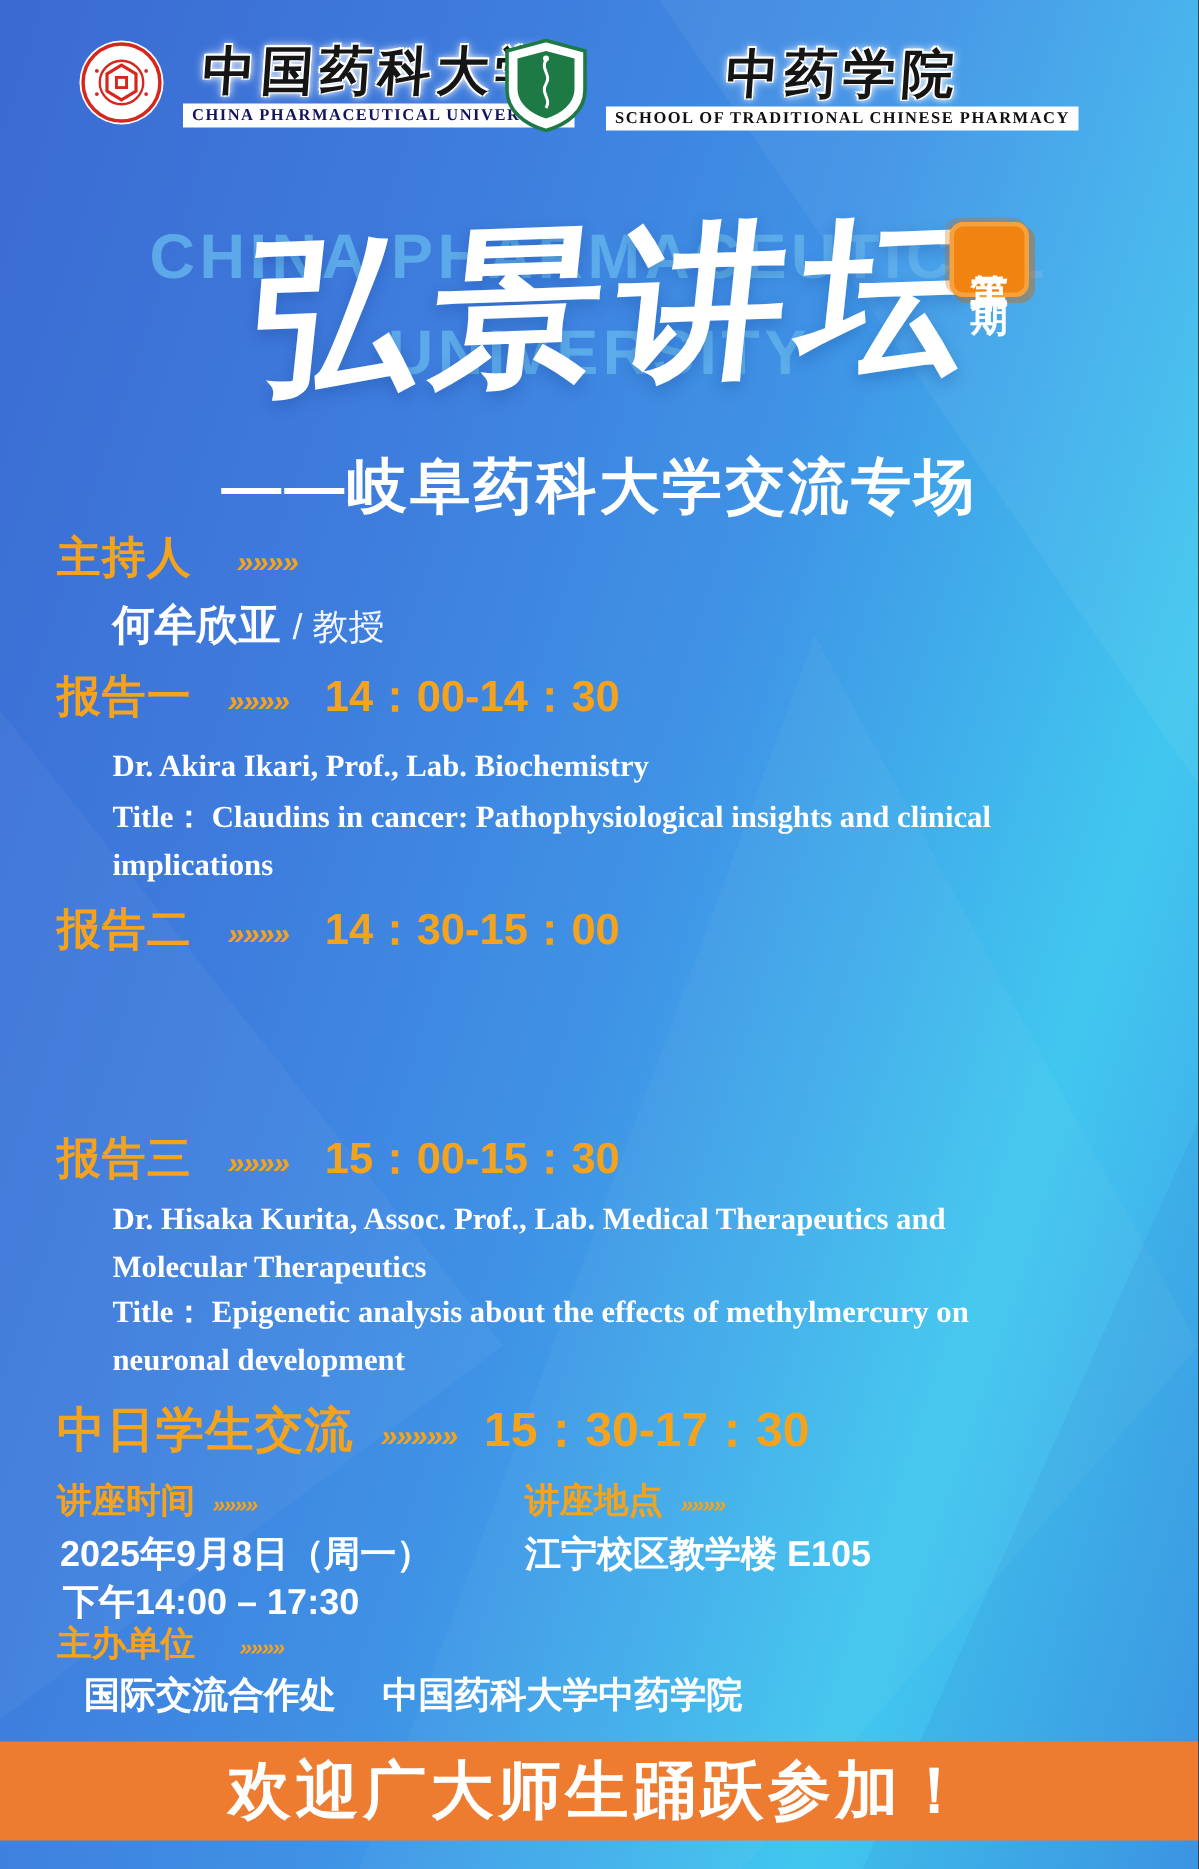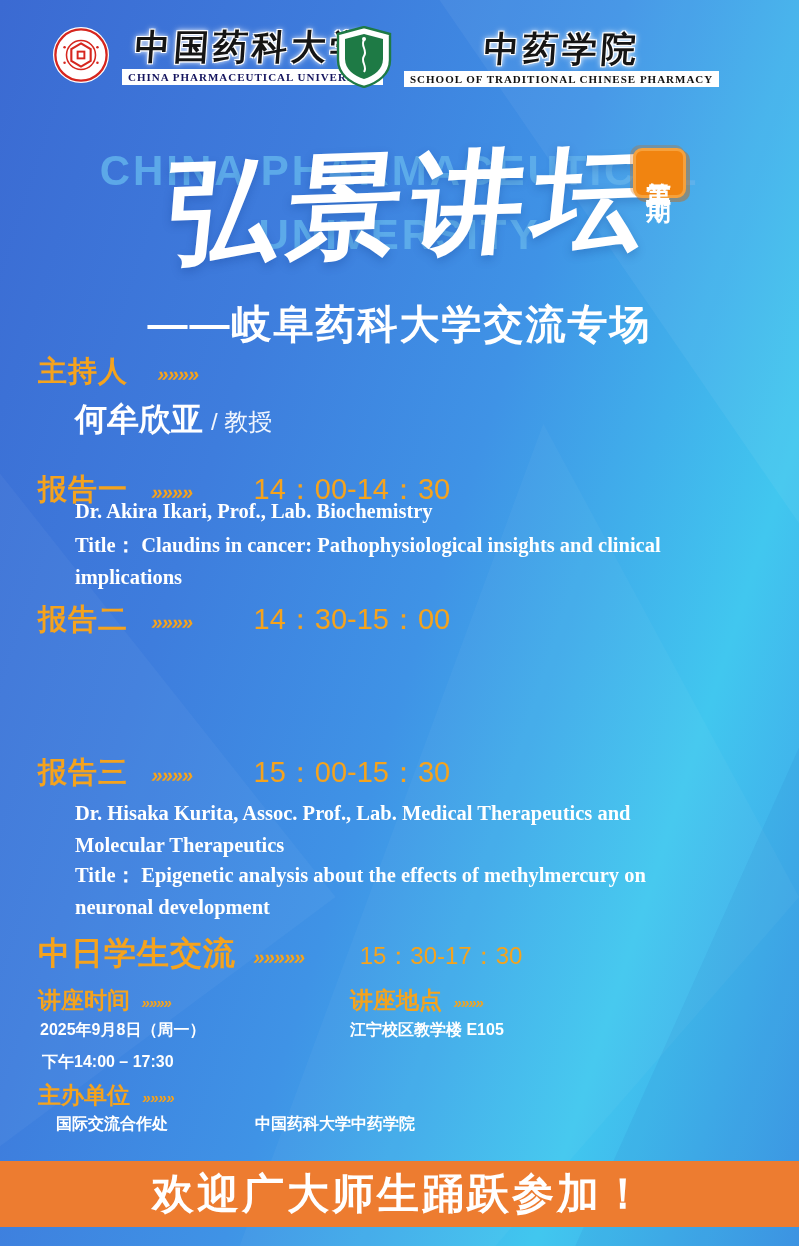--- a/index.html
+++ b/index.html
@@ -59,33 +59,33 @@
     color:#ffffff;font-weight:bold;font-size:40px;letter-spacing:2px;
   }
 
   
   .row{position:absolute;display:flex;align-items:baseline;}
   .s-label{color:#f5a31d;font-weight:bold;font-size:29px;letter-spacing:1px;white-space:nowrap;}
   .chev{
     color:#f5a31d;font-weight:bold;font-size:20px;letter-spacing:-1px;
     display:inline-block;transform:skewX(-12deg);white-space:nowrap;
   }
-  .s-time{color:#f5a31d;font-weight:normal;font-size:29px;white-space:nowrap;margin-left:37px;}
-  .host-name{color:#ffffff;font-weight:bold;font-size:32px;}
+  .s-time{color:#f5a31d;font-weight:bold;font-size:29px;white-space:nowrap;}
+  .host-name{color:#ffffff;font-weight:bold;font-size:28px;}
   .host-suffix{color:#f2f6fd;font-weight:normal;font-size:24px;}
   .serif-line{
     position:absolute;left:75px;width:612px;
     color:#ffffff;font-family:"Liberation Serif", serif;font-weight:bold;
     font-size:20.5px;line-height:1.55;
   }
   .x-label{font-size:32px;}
-  .x-time{font-size:24px;}
+  .x-time{font-size:32px;}
   .info-label{color:#f5a31d;font-weight:bold;font-size:23px;white-space:nowrap;}
   .chev.small{font-size:15px;}
-  .info-value{position:absolute;color:#ffffff;font-weight:bold;font-size:16px;white-space:nowrap;}
+  .info-value{position:absolute;color:#ffffff;font-weight:bold;font-size:24px;white-space:nowrap;}
   .banner{
     position:absolute;left:0;top:1161px;width:799px;height:66px;
     background:#ed7c30;display:flex;align-items:center;justify-content:center;
   }
   .banner-text{color:#ffffff;font-weight:bold;font-size:42px;letter-spacing:3px;}
 </style>
 </head>
 <body>
 
 <div class="poster">
@@ -137,21 +137,21 @@
 
   <div class="row" style="left:38px;top:352px;gap:30px;">
     <span class="s-label">主持人</span>
     <span class="chev">»»»»</span>
   </div>
   <div class="row" style="left:75px;top:398px;gap:8px;">
     <span class="host-name">何牟欣亚</span>
     <span class="host-suffix">/ 教授</span>
   </div>
 
-  <div class="row" style="left:38px;top:470px;gap:24px;">
+  <div class="row" style="left:38px;top:445px;gap:24px;">
     <span class="s-label">报告一</span>
     <span class="chev">»»»»</span>
     <span class="s-time">14：00-14：30</span>
   </div>
   <div class="serif-line" style="top:496px;">Dr. Akira Ikari, Prof., Lab. Biochemistry</div>
   <div class="serif-line" style="top:530px;">Title： Claudins in cancer: Pathophysiological insights and clinical implications</div>
 
   <div class="row" style="left:38px;top:600px;gap:24px;">
     <span class="s-label">报告二</span>
     <span class="chev">»»»»</span>
@@ -177,21 +177,21 @@
     <span class="chev small">»»»»</span>
   </div>
   <div class="row" style="left:350px;top:985px;gap:12px;">
     <span class="info-label">讲座地点</span>
     <span class="chev small">»»»»</span>
   </div>
   <div class="info-value" style="left:40px;top:1020px;">2025年9月8日（周一）</div>
   <div class="info-value" style="left:350px;top:1020px;">江宁校区教学楼 E105</div>
   <div class="info-value" style="left:42px;top:1052px;">下午14:00 – 17:30</div>
 
-  <div class="row" style="left:38px;top:1080px;gap:12px;font-family:Liberation Mono, monospace;">
+  <div class="row" style="left:38px;top:1080px;gap:30px;">
     <span class="info-label">主办单位</span>
     <span class="chev small">»»»»</span>
   </div>
   <div class="info-value" style="left:56px;top:1114px;">国际交流合作处</div>
   <div class="info-value" style="left:255px;top:1114px;">中国药科大学中药学院</div>
 
   <div class="banner">
     <span class="banner-text">欢迎广大师生踊跃参加！</span>
   </div>
 </div>

